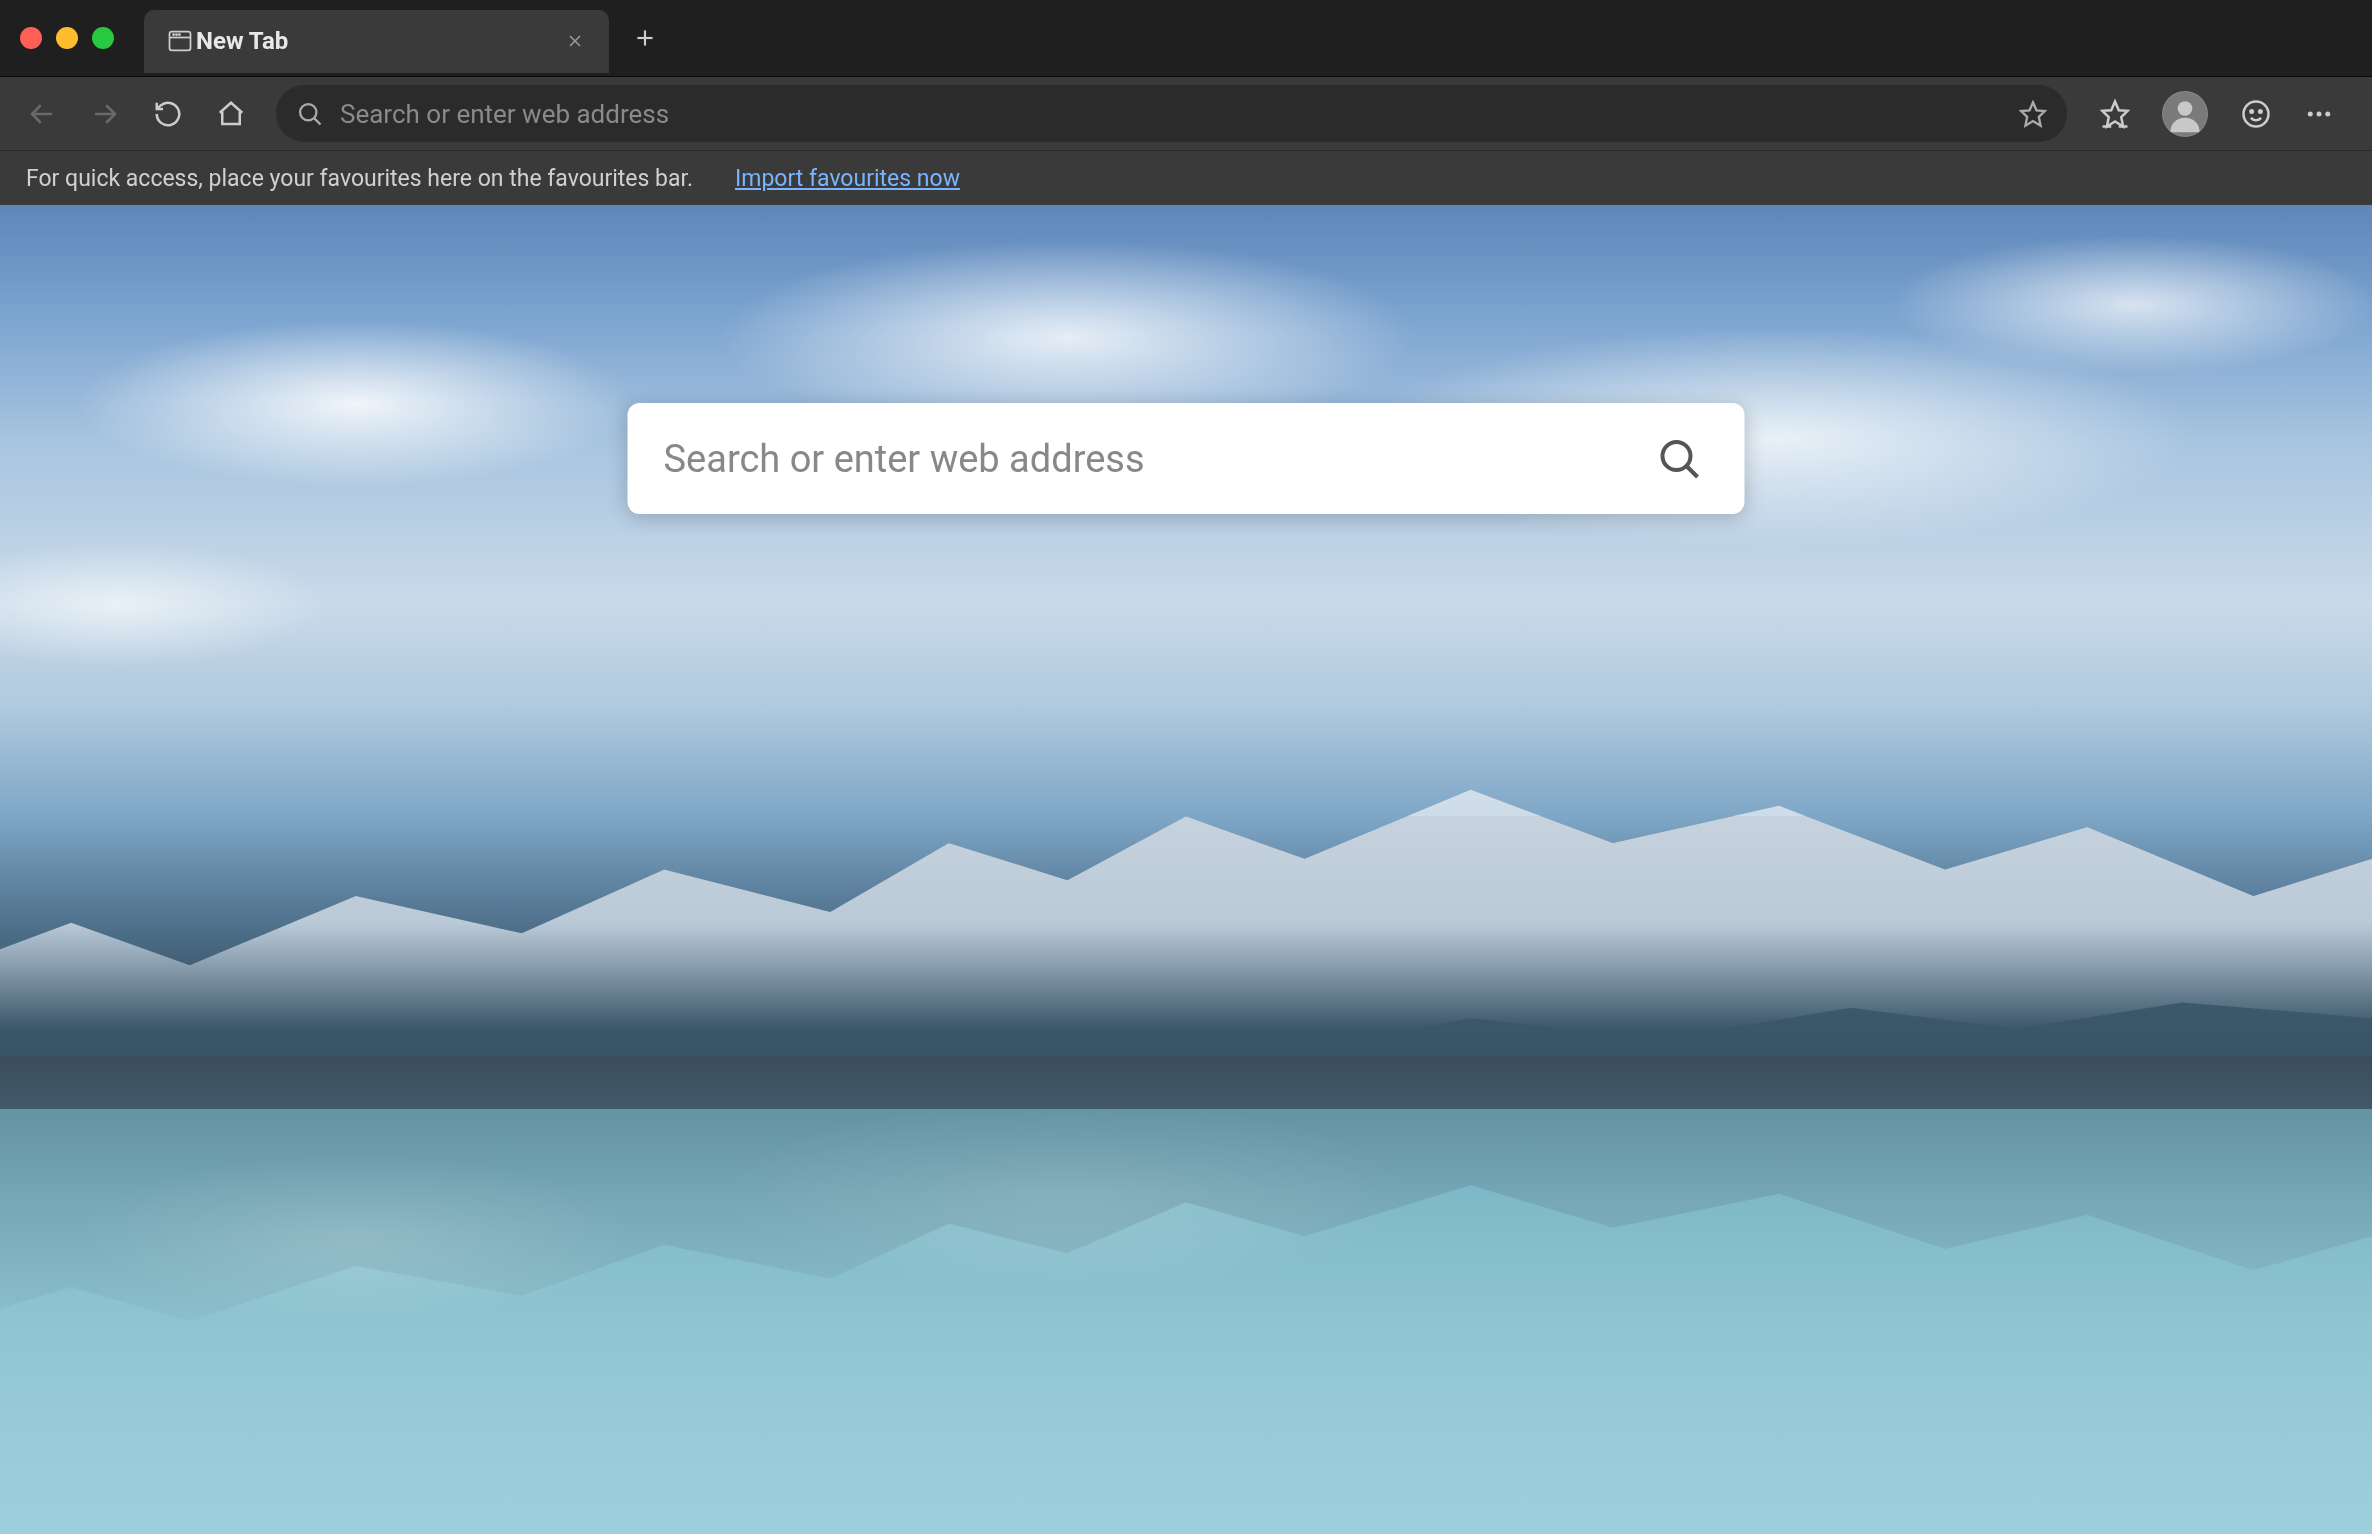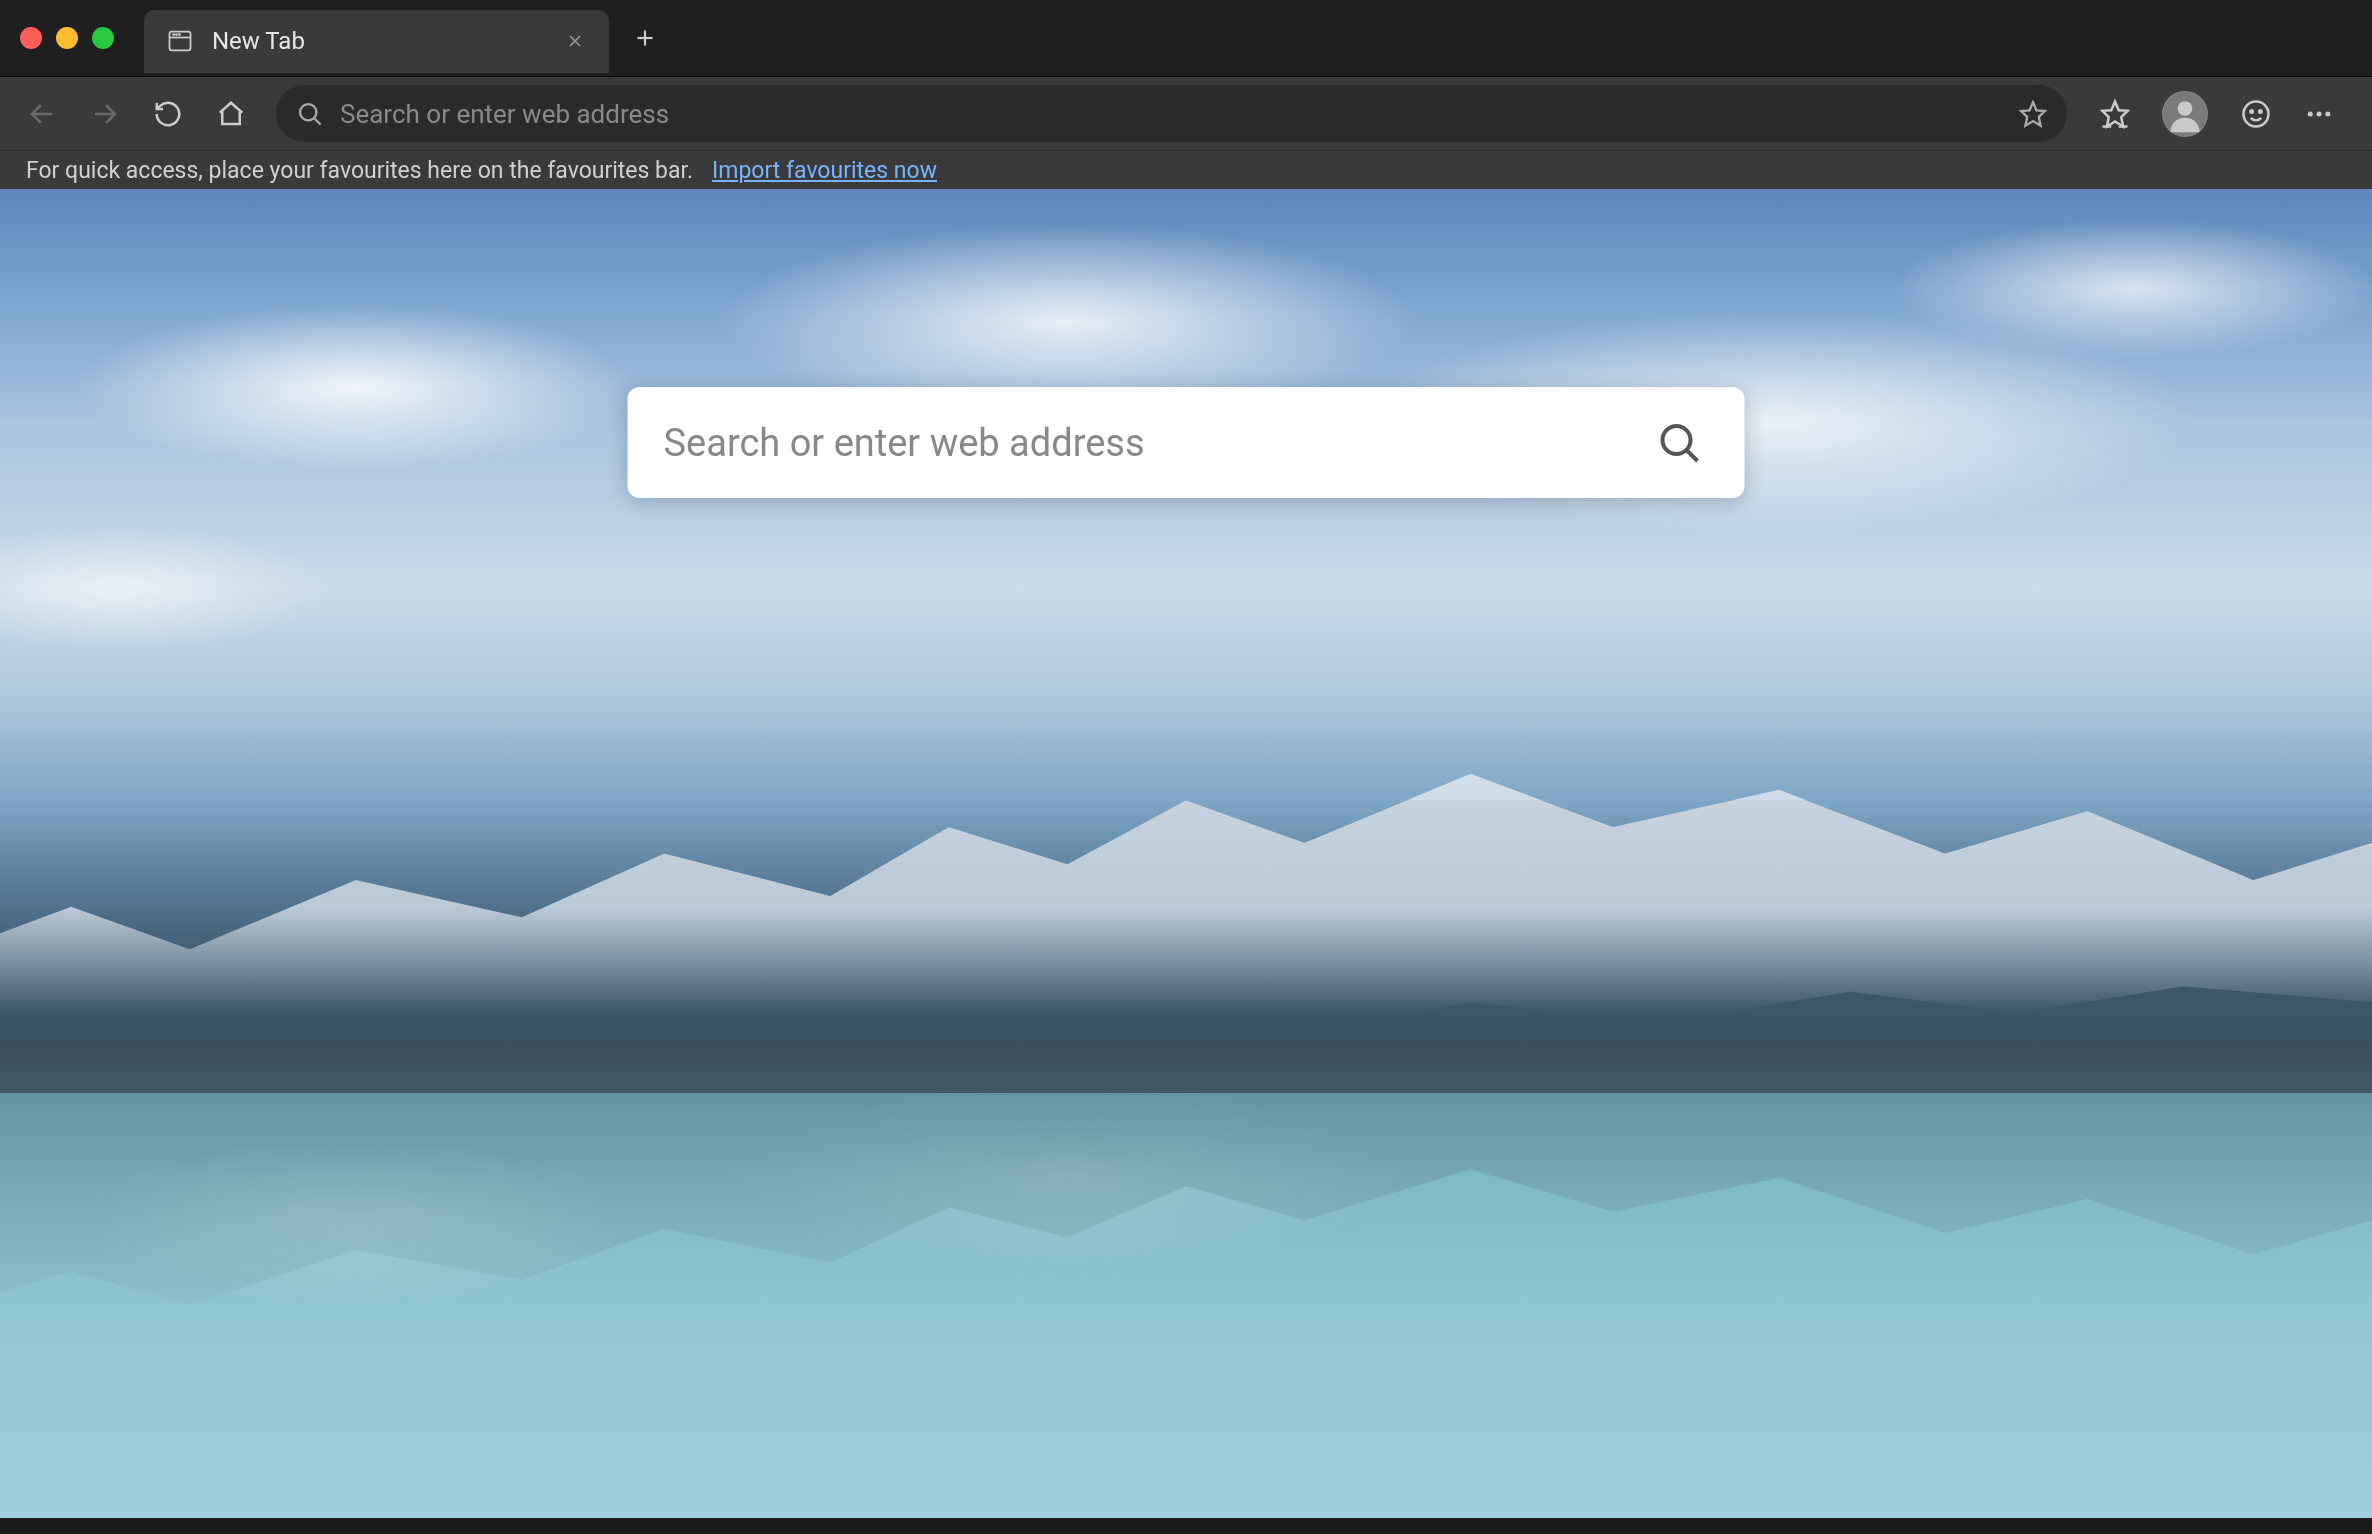--- a/index.html
+++ b/index.html
@@ -44,21 +44,21 @@
     
     .tab {
       height: 63px;
       background: #3a3a3a;
       border-radius: 10px 10px 0 0;
       display: flex;
       align-items: center;
       padding: 0 20px;
       margin-top: 6px;
       min-width: 465px;
-      gap: 16px;
+      font-weight: bold;
     }
     
     .tab-favicon {
       width: 32px;
       height: 32px;
       display: flex;
       align-items: center;
       justify-content: center;
       color: #ccc;
     }
@@ -181,26 +181,26 @@
       background: #888;
       display: flex;
       align-items: center;
       justify-content: center;
       margin: 0 14px;
       overflow: hidden;
     }
     
     
     .favorites-bar {
-      height: 39px;
+      height: 55px;
       background: #3a3a3a;
       display: flex;
       align-items: center;
       padding: 0 26px;
-      gap: 0;
+      gap: 23px;
       border-top: 1px solid #2a2a2a;
     }
     
     .fav-hint {
       color: #d0d0d0;
       font-size: 23px;
     }
     
     .fav-import-link {
       color: #78b4ff;

